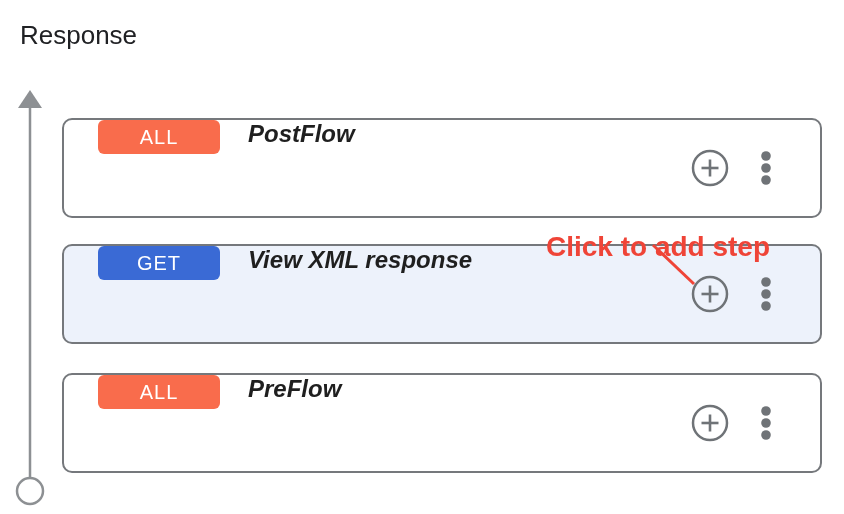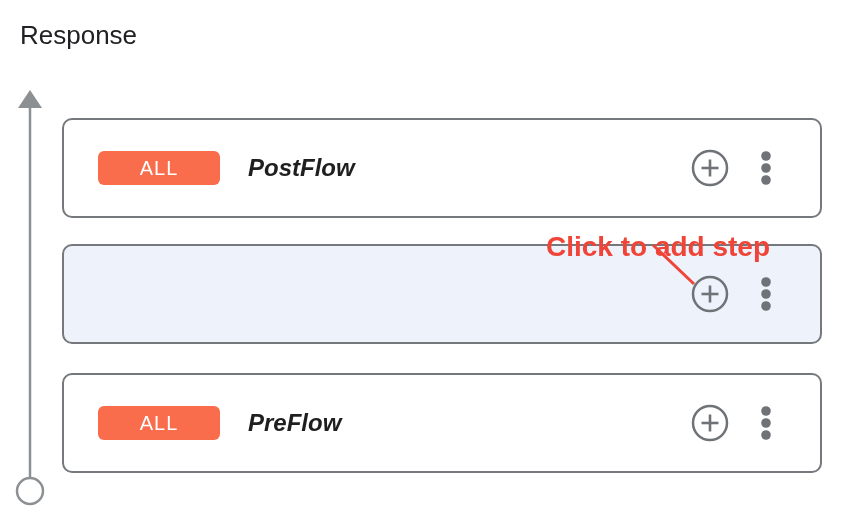--- a/index.html
+++ b/index.html
@@ -41,21 +41,20 @@
   .card {
     position: absolute;
     left: 0;
     width: 760px;
     height: 100px;
     box-sizing: border-box;
     background: #ffffff;
     border: 2px solid #75787c;
     border-radius: 10px;
     display: flex;
-    align-items: center;
     padding: 0 48px 0 34px;
     cursor: pointer;
   }
   .card.highlighted { background: #edf2fb; }
   .card-1 { top: 118px; }
   .card-2 { top: 244px; }
   .card-3 { top: 373px; }
   .badge {
     width: 122px;
     height: 34px;
@@ -142,20 +141,22 @@
           <svg width="12" height="36" viewBox="0 0 12 36">
             <circle cx="6" cy="6" r="4.8" fill="#6f7377"></circle>
             <circle cx="6" cy="18" r="4.8" fill="#6f7377"></circle>
             <circle cx="6" cy="30" r="4.8" fill="#6f7377"></circle>
           </svg>
         </button>
       </span>
     </div>
 
     <div class="card card-2 highlighted">
+      <span class="badge" style="background-color: rgb(58, 106, 213);">GET</span>
+      <span class="card-title">View XML response</span>
       <span class="actions">
         <button class="icon-btn" title="">
           <svg width="40" height="40" viewBox="0 0 40 40">
             <circle cx="20" cy="20" r="17" fill="none" stroke="#6f7377" stroke-width="2.5"></circle>
             <line x1="20" y1="11.5" x2="20" y2="28.5" stroke="#6f7377" stroke-width="2.6"></line>
             <line x1="11.5" y1="20" x2="28.5" y2="20" stroke="#6f7377" stroke-width="2.6"></line>
           </svg>
         </button>
         <button class="icon-btn" title="">
           <svg width="12" height="36" viewBox="0 0 12 36">

